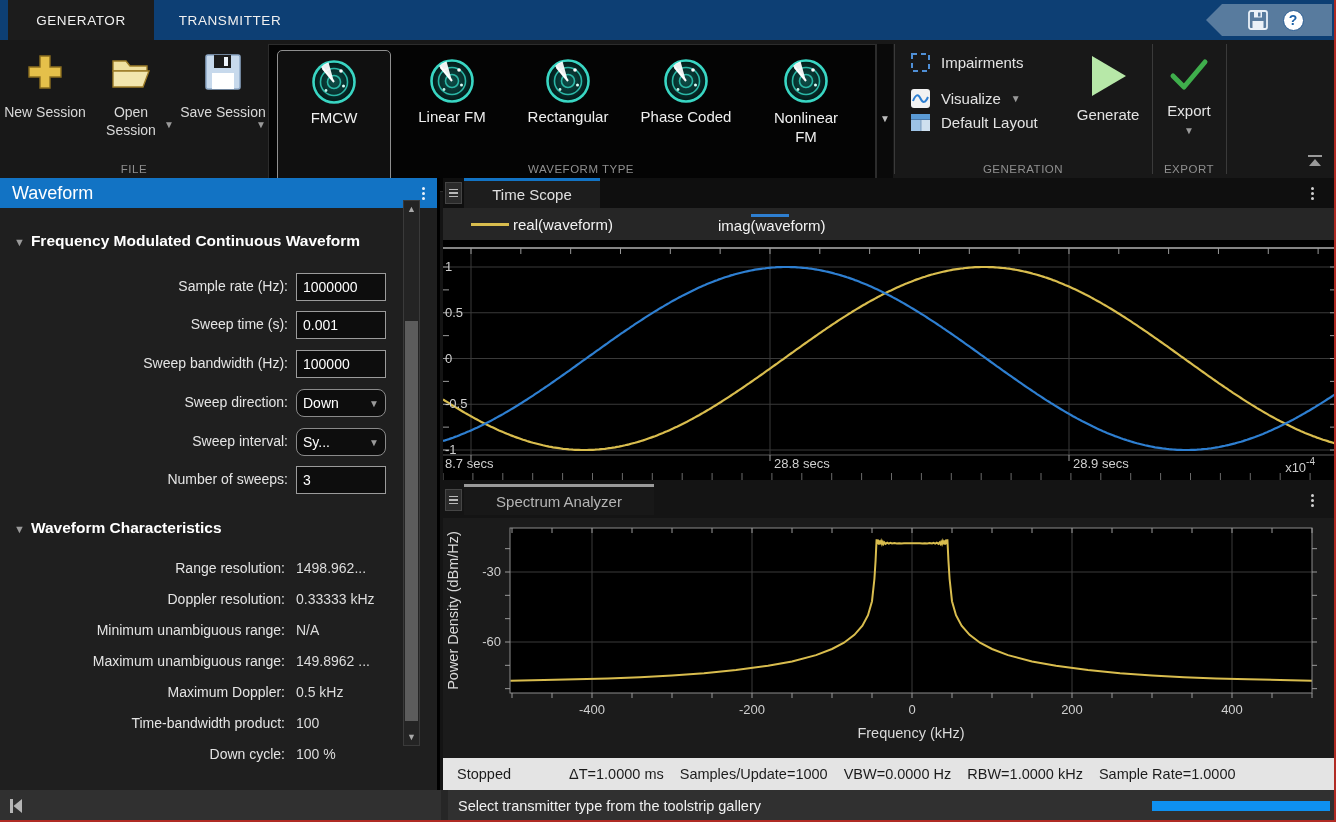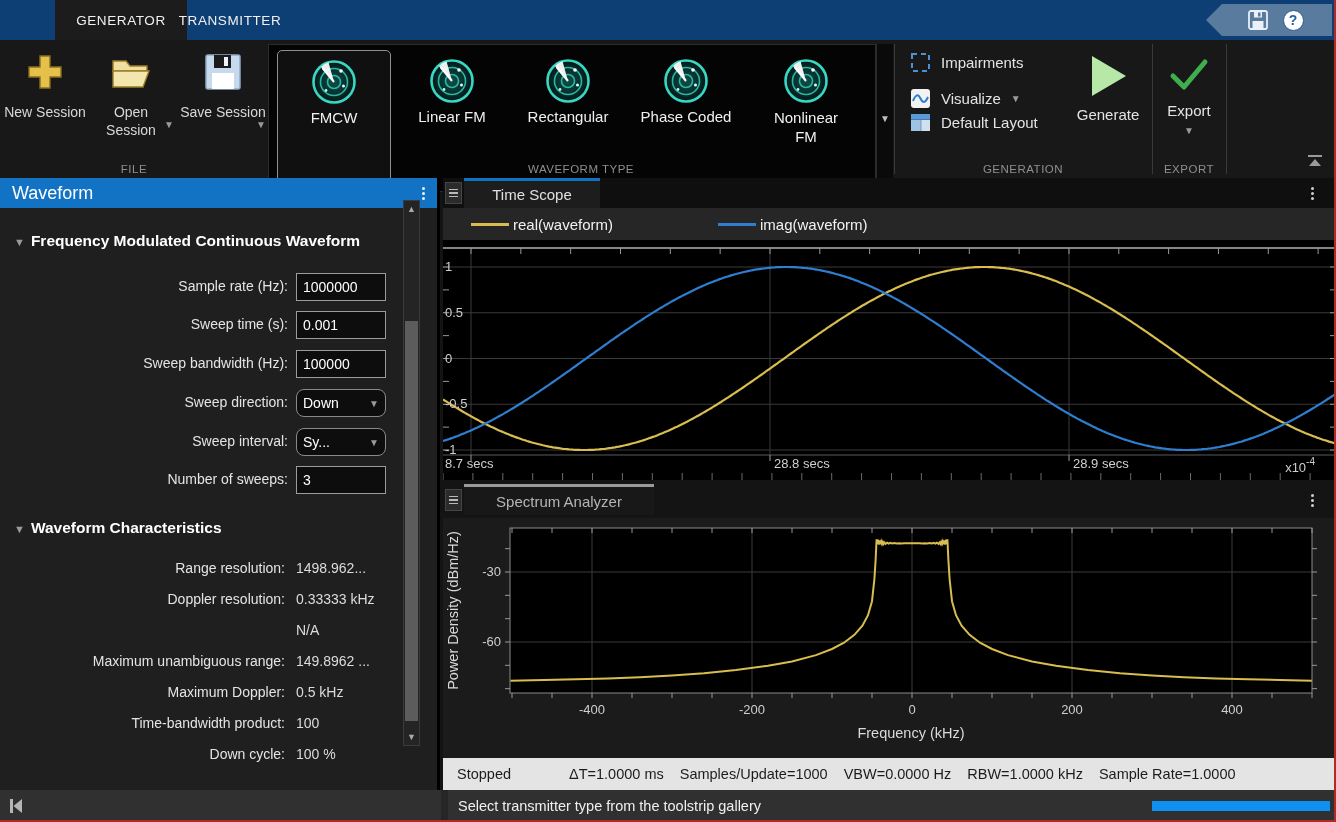--- a/index.html
+++ b/index.html
@@ -6,21 +6,21 @@
   html,body { background:#000; }
   body { font-family:"Liberation Sans", sans-serif; }
   #app { position:relative; width:1336px; height:822px; background:#141414; overflow:hidden;
          border-right:2px solid #b02b24; border-bottom:2px solid #b02b24; }
 
   
   .titlebar { position:absolute; left:0; top:0; width:100%; height:40px; background:#0d3f74; }
   .app-tab { position:absolute; top:0; height:40px; display:flex; align-items:center; justify-content:center;
              color:#f0f0f0; font-size:13.5px; letter-spacing:.6px; cursor:default; }
   .app-tab.active { background:#1c1c1c; }
-  .tab-generator { left:8px; width:132px;margin-left:47px; }
+  .tab-generator { left:8px; width:146px; }
   .tab-transmitter { left:150px; width:160px; }
   .quick-access { position:absolute; top:4px; right:2px; width:126px; height:32px; background:#587b9e;
                   clip-path:polygon(16px 0,100% 0,100% 100%,16px 100%,0 16px);
                   display:flex; align-items:center; justify-content:center; gap:14px; padding-left:12px; }
   .help-circle { width:21px; height:21px; border-radius:50%; background:#fff; color:#1d62a8; font-weight:bold;
                  font-size:14px; display:flex; align-items:center; justify-content:center; border:1.5px solid #2a5d93; }
 
   
   .toolstrip { position:absolute; left:0; top:40px; width:100%; height:138px; background:#181818; }
   .ts-divider { position:absolute; top:4px; width:1px; height:130px; background:#3a3a3a; }
@@ -372,20 +372,21 @@
 
       <div class="char-row" style="top:382px;">
         <span class="clabel">Range resolution:</span>
         <span class="cvalue">1498.962...</span>
       </div>
       <div class="char-row" style="top:413px;">
         <span class="clabel">Doppler resolution:</span>
         <span class="cvalue">0.33333 kHz</span>
       </div>
       <div class="char-row" style="top:444px;">
+        <span class="clabel">Minimum unambiguous range:</span>
         <span class="cvalue">N/A</span>
       </div>
       <div class="char-row" style="top:475px;">
         <span class="clabel">Maximum unambiguous range:</span>
         <span class="cvalue">149.8962 ...</span>
       </div>
       <div class="char-row" style="top:506px;">
         <span class="clabel">Maximum Doppler:</span>
         <span class="cvalue">0.5 kHz</span>
       </div>
@@ -419,21 +420,21 @@
             <i></i>
             <i></i>
           </span>
       </div>
 
       <div class="ts-legend">
         <span class="legend-item" style="margin-left:28px;">
           <span class="legend-line" style="background: rgb(217, 189, 78);"></span>
           <span>real(waveform)</span>
         </span>
-        <span class="legend-item" style="margin-left:105px;">
+        <span class="legend-item" style="margin-left:105px;flex-direction:column;">
           <span class="legend-line" style="background: rgb(46, 127, 209);"></span>
           <span>imag(waveform)</span>
         </span>
       </div>
 
       <div class="plot-wrap" style="top:62px; height:240px;">
         <svg id="ts-svg" width="893" height="240" font-family="Liberation Sans, sans-serif">
             <line x1="0" x2="893" y1="27" y2="27" stroke="#3a3a3a"></line>
             <line x1="0" x2="893" y1="72.75" y2="72.75" stroke="#3a3a3a"></line>
             <line x1="0" x2="893" y1="118.5" y2="118.5" stroke="#3a3a3a"></line>

